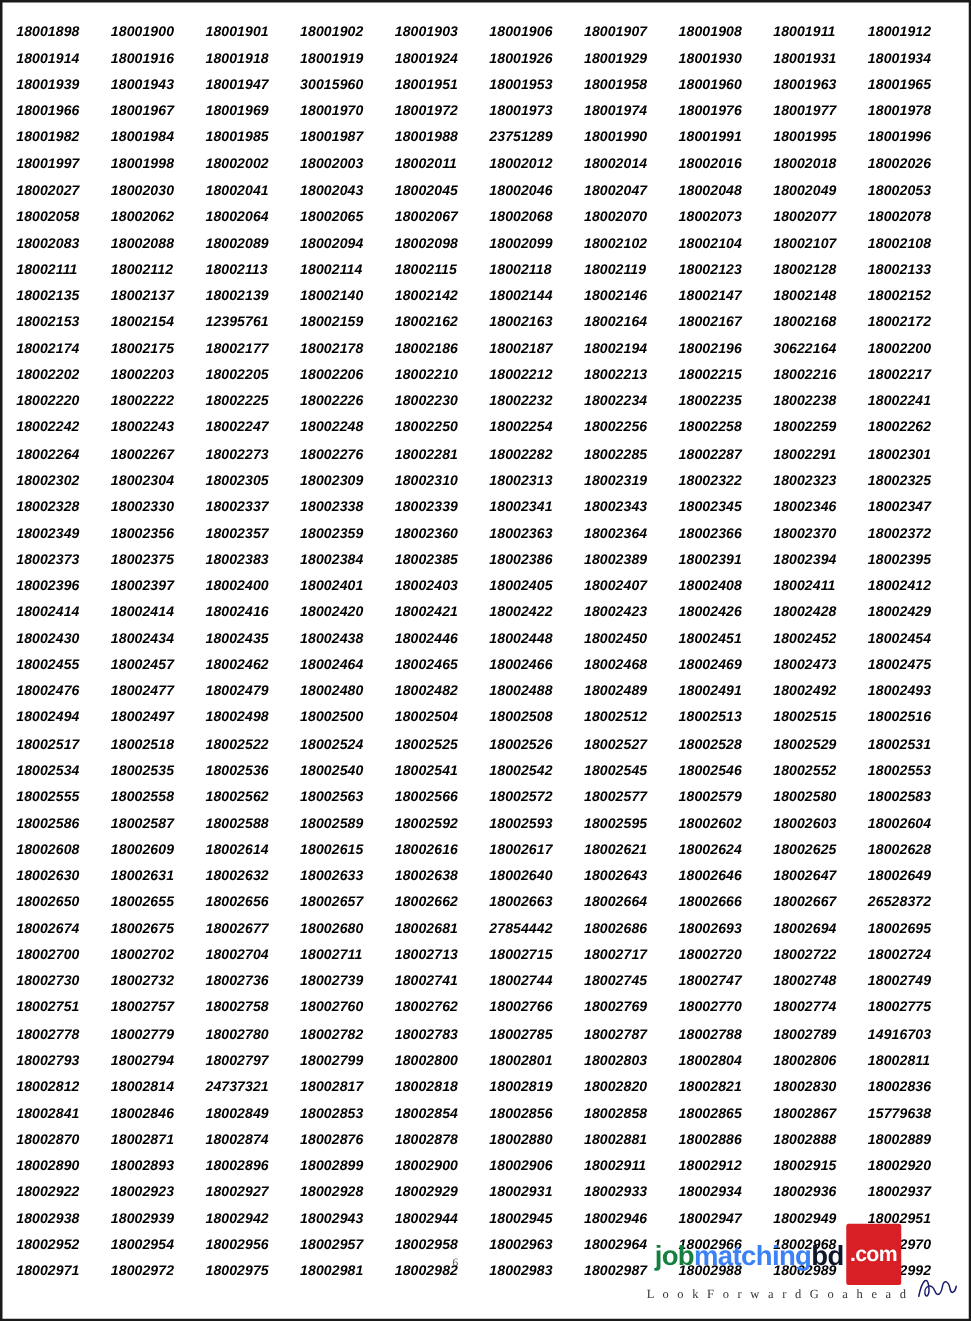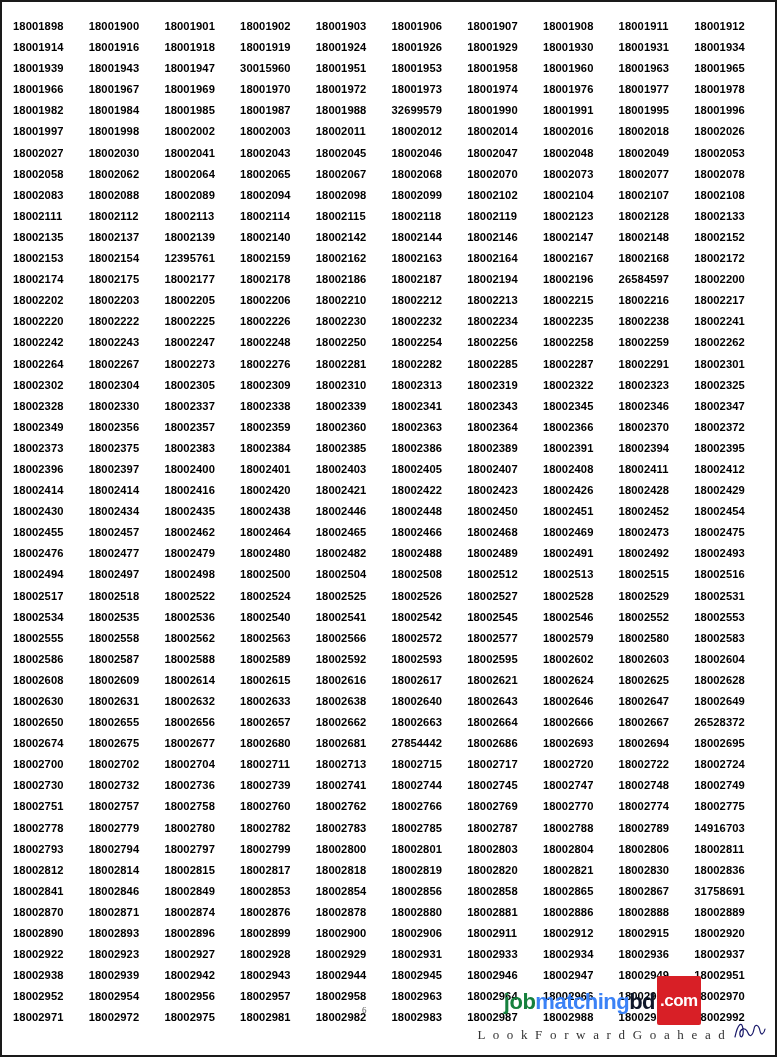--- a/index.html
+++ b/index.html
@@ -23,20 +23,21 @@
   }
   #grid {
     position: absolute;
     left: 8px;
     top: 14px;
     width: 757px;
     display: grid;
     grid-template-columns: repeat(10, 1fr);
     row-gap: 0px;
     column-gap: 0px;
+    font-style: italic;
   }
   .cell {
     font-family: "Liberation Sans", sans-serif;
     font-size: 11.2px;
     font-weight: bold;
     color: #000000;
     letter-spacing: 0.1px;
     line-height: 21.1px;
     height: 21.1px;
     white-space: nowrap;
@@ -82,21 +83,21 @@
     font-size: 17px;
     font-weight: bold;
     padding: 16px 3px;
     margin-left: 2px;
     vertical-align: 3px;
     border-radius: 2px;
   }
   #logo .logo-tag {
     margin-top: 3px;
     font-family: "Liberation Serif", serif;
-    font-size: 13px;
+    font-size: 10px;
     letter-spacing: 2.2px;
     color: #333333;
     white-space: nowrap;
   }
   #signature {
     position: absolute;
     right: 8px;
     bottom: 8px;
     width: 34px;
     height: 26px;
@@ -147,21 +148,21 @@
       <div class="cell">18001973</div>
       <div class="cell">18001974</div>
       <div class="cell">18001976</div>
       <div class="cell">18001977</div>
       <div class="cell">18001978</div>
       <div class="cell">18001982</div>
       <div class="cell">18001984</div>
       <div class="cell">18001985</div>
       <div class="cell">18001987</div>
       <div class="cell">18001988</div>
-      <div class="cell">32699579</div>
+      <div class="cell">23751289</div>
       <div class="cell">18001990</div>
       <div class="cell">18001991</div>
       <div class="cell">18001995</div>
       <div class="cell">18001996</div>
       <div class="cell">18001997</div>
       <div class="cell">18001998</div>
       <div class="cell">18002002</div>
       <div class="cell">18002003</div>
       <div class="cell">18002011</div>
       <div class="cell">18002012</div>
@@ -230,21 +231,21 @@
       <div class="cell">18002168</div>
       <div class="cell">18002172</div>
       <div class="cell">18002174</div>
       <div class="cell">18002175</div>
       <div class="cell">18002177</div>
       <div class="cell">18002178</div>
       <div class="cell">18002186</div>
       <div class="cell">18002187</div>
       <div class="cell">18002194</div>
       <div class="cell">18002196</div>
-      <div class="cell">26584597</div>
+      <div class="cell">30622164</div>
       <div class="cell">18002200</div>
       <div class="cell">18002202</div>
       <div class="cell">18002203</div>
       <div class="cell">18002205</div>
       <div class="cell">18002206</div>
       <div class="cell">18002210</div>
       <div class="cell">18002212</div>
       <div class="cell">18002213</div>
       <div class="cell">18002215</div>
       <div class="cell">18002216</div>
@@ -504,38 +505,38 @@
       <div class="cell">18002797</div>
       <div class="cell">18002799</div>
       <div class="cell">18002800</div>
       <div class="cell">18002801</div>
       <div class="cell">18002803</div>
       <div class="cell">18002804</div>
       <div class="cell">18002806</div>
       <div class="cell">18002811</div>
       <div class="cell">18002812</div>
       <div class="cell">18002814</div>
-      <div class="cell">18002815</div>
+      <div class="cell">24737321</div>
       <div class="cell">18002817</div>
       <div class="cell">18002818</div>
       <div class="cell">18002819</div>
       <div class="cell">18002820</div>
       <div class="cell">18002821</div>
       <div class="cell">18002830</div>
       <div class="cell">18002836</div>
       <div class="cell">18002841</div>
       <div class="cell">18002846</div>
       <div class="cell">18002849</div>
       <div class="cell">18002853</div>
       <div class="cell">18002854</div>
       <div class="cell">18002856</div>
       <div class="cell">18002858</div>
       <div class="cell">18002865</div>
       <div class="cell">18002867</div>
-      <div class="cell">31758691</div>
+      <div class="cell">15779638</div>
       <div class="cell">18002870</div>
       <div class="cell">18002871</div>
       <div class="cell">18002874</div>
       <div class="cell">18002876</div>
       <div class="cell">18002878</div>
       <div class="cell">18002880</div>
       <div class="cell">18002881</div>
       <div class="cell">18002886</div>
       <div class="cell">18002888</div>
       <div class="cell">18002889</div>

